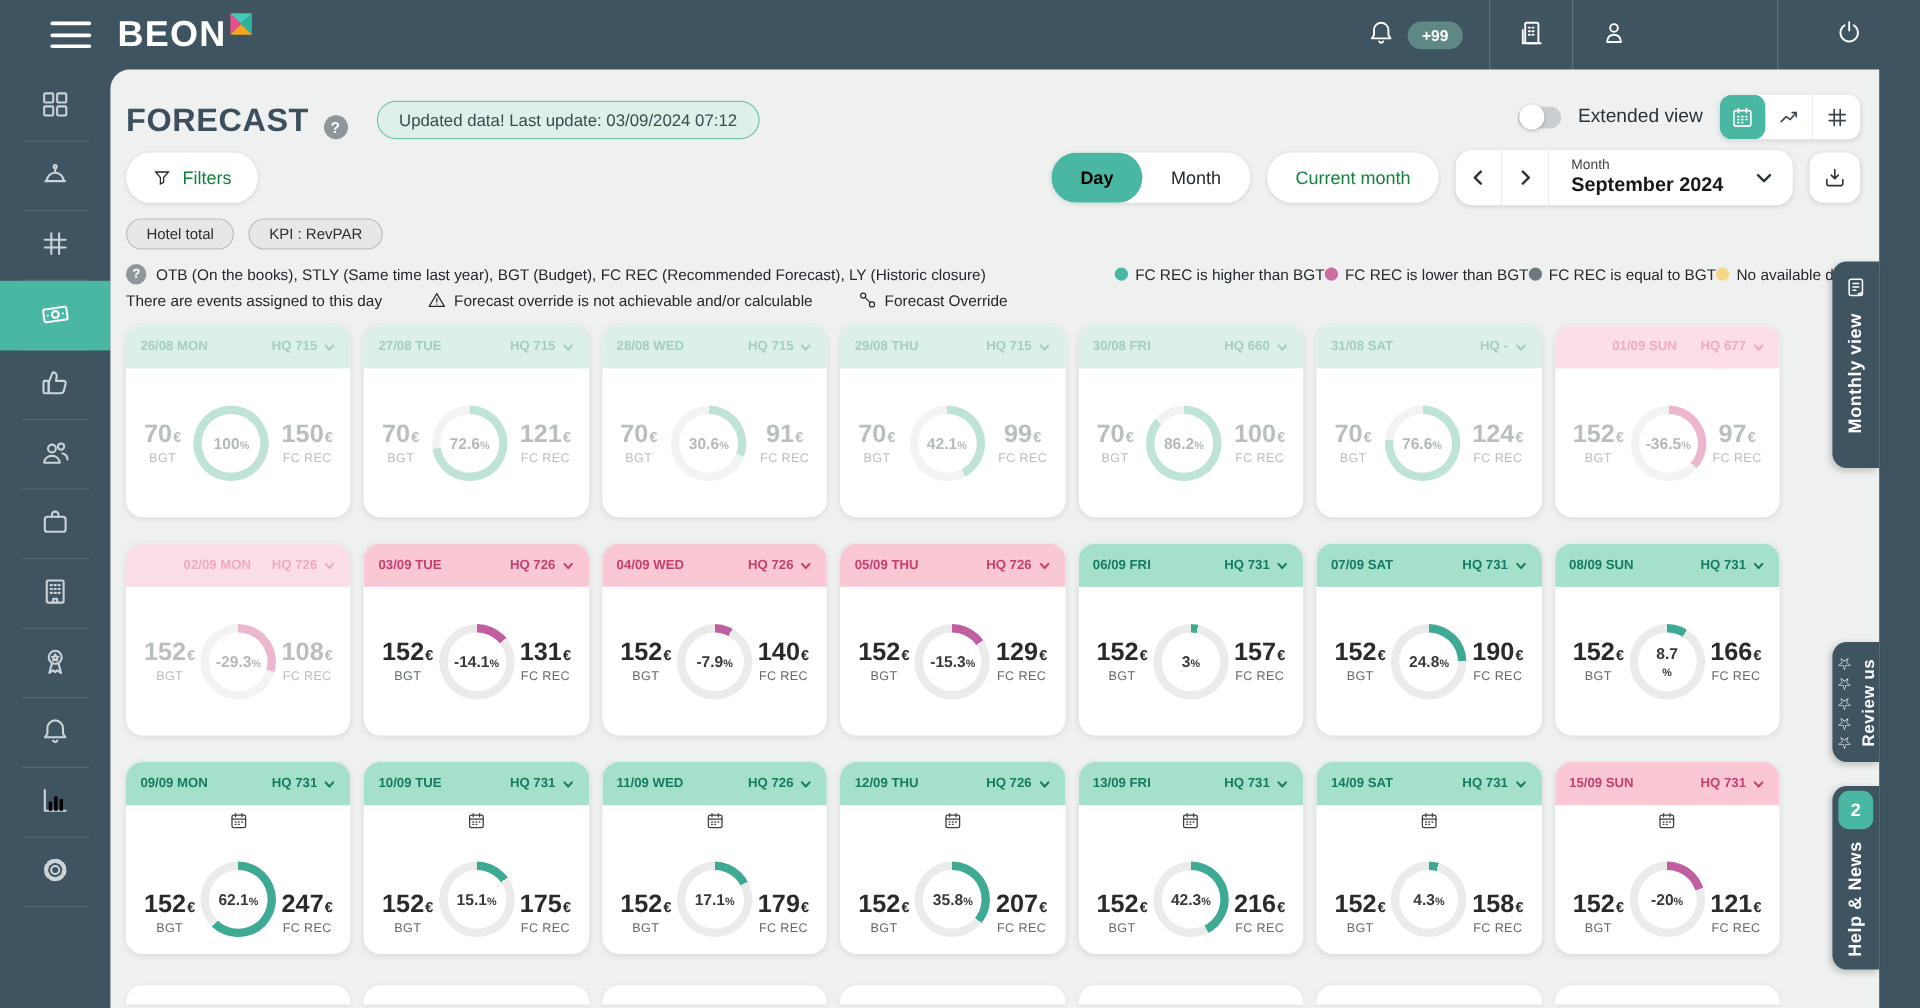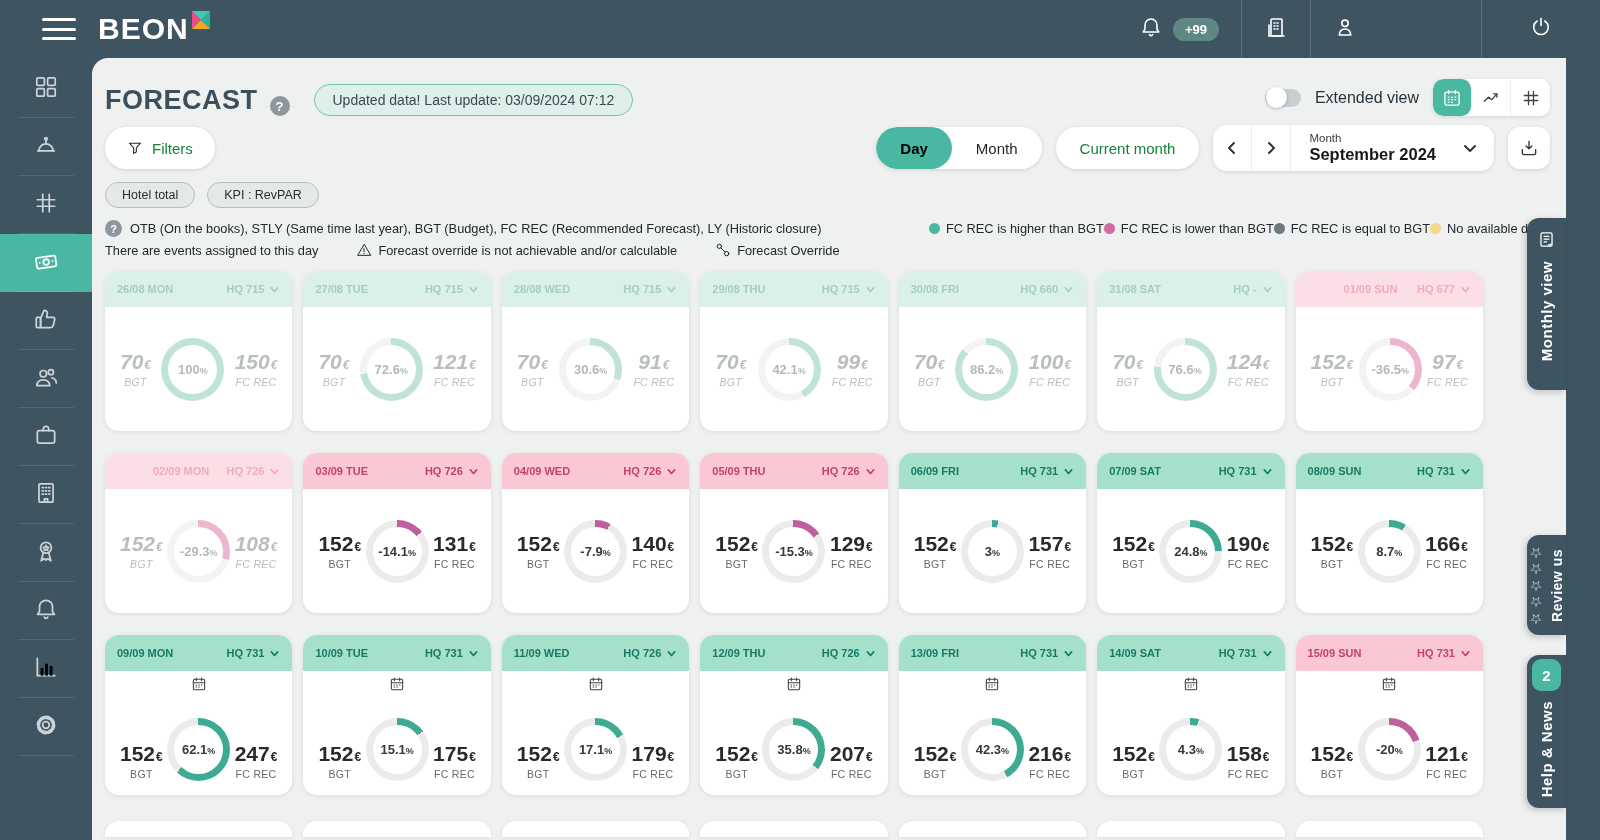--- a/index.html
+++ b/index.html
@@ -106,21 +106,21 @@
   .card.has-event .card-body { align-items:flex-end; padding-bottom:14px; }
   .evt svg { width:16px; height:16px; stroke:#3a4045; fill:none; stroke-width:1.6; stroke-linecap:round; }
   .metric { display:flex; flex-direction:column; align-items:center; line-height:1.2; }
   .m-val { font-size:21px; font-weight:600; color:#282a2c; }
   .m-val .u { font-size:12px; font-weight:600; margin-left:1px; }
   .m-lab { font-size:10.5px; color:#63696d; margin-top:2px; letter-spacing:.3px; }
   .ring { width:63px; height:63px; border-radius:50%; position:relative; display:flex; align-items:center; justify-content:center; flex:none; }
   .ring::before { content:""; position:absolute; inset:7px; background:#fff; border-radius:50%; }
   .rv { position:relative; font-size:13px; font-weight:700; color:#35393c; }
   .ru { position:relative; font-size:9px; font-weight:700; color:#35393c; margin-top:3px; }
-  .card.faded .m-val, .card.faded .m-lab { color:#b9bec0;font-style:italic; }
+  .card.faded .m-val, .card.faded .m-lab { color:#b9bec0; }
   .card.faded .rv, .card.faded .ru { color:#b4b9bb; }
 
   
   .stub-row { display:grid; grid-template-columns:repeat(7,1fr); gap:11px; margin-top:26px; width:1378px; }
   .stub { height:16px; background:#fff; border-radius:14px 14px 0 0; box-shadow:0 1px 4px rgba(0,0,0,.08); }
 
   
   .side-tab { position:absolute; right:34px; width:39px; background:#3f5461; color:#fff; border-radius:12px 0 0 12px; display:flex; flex-direction:column; align-items:center; cursor:pointer; box-shadow:-2px 2px 6px rgba(0,0,0,.2); }
   .vtext { writing-mode:vertical-rl; transform:rotate(180deg); font-size:15px; font-weight:600; letter-spacing:.5px; white-space:nowrap; }
   .tab-monthly { top:218px; height:172px; justify-content:flex-start; padding-top:12px; gap:12px; }
@@ -770,21 +770,21 @@
                   <polyline points="3,5 7,9.5 11,5"></polyline>
                 </svg>
       </span>
     </div>
     <div class="card-body">
 
       <div class="metric">
         <div class="m-val"><span class="v bgt-v">152</span><span class="u cur">€</span></div>
         <div class="m-lab bgt-l">BGT</div>
       </div>
-      <div class="ring" style="background: conic-gradient(rgb(62, 170, 147) 8.7%, rgb(235, 235, 235) 0deg);">
+      <div class="ring" style="background: conic-gradient(rgb(62, 170, 147) 8.7%, rgb(235, 235, 235) 0deg); flex-direction: column;">
         <span class="rv">8.7</span>
                 <span class="ru">%</span>
       </div>
       <div class="metric">
         <div class="m-val"><span class="v fc-v">166</span><span class="u cur">€</span></div>
         <div class="m-lab fc-l">FC REC</div>
       </div>
     </div>
   </div>
 

